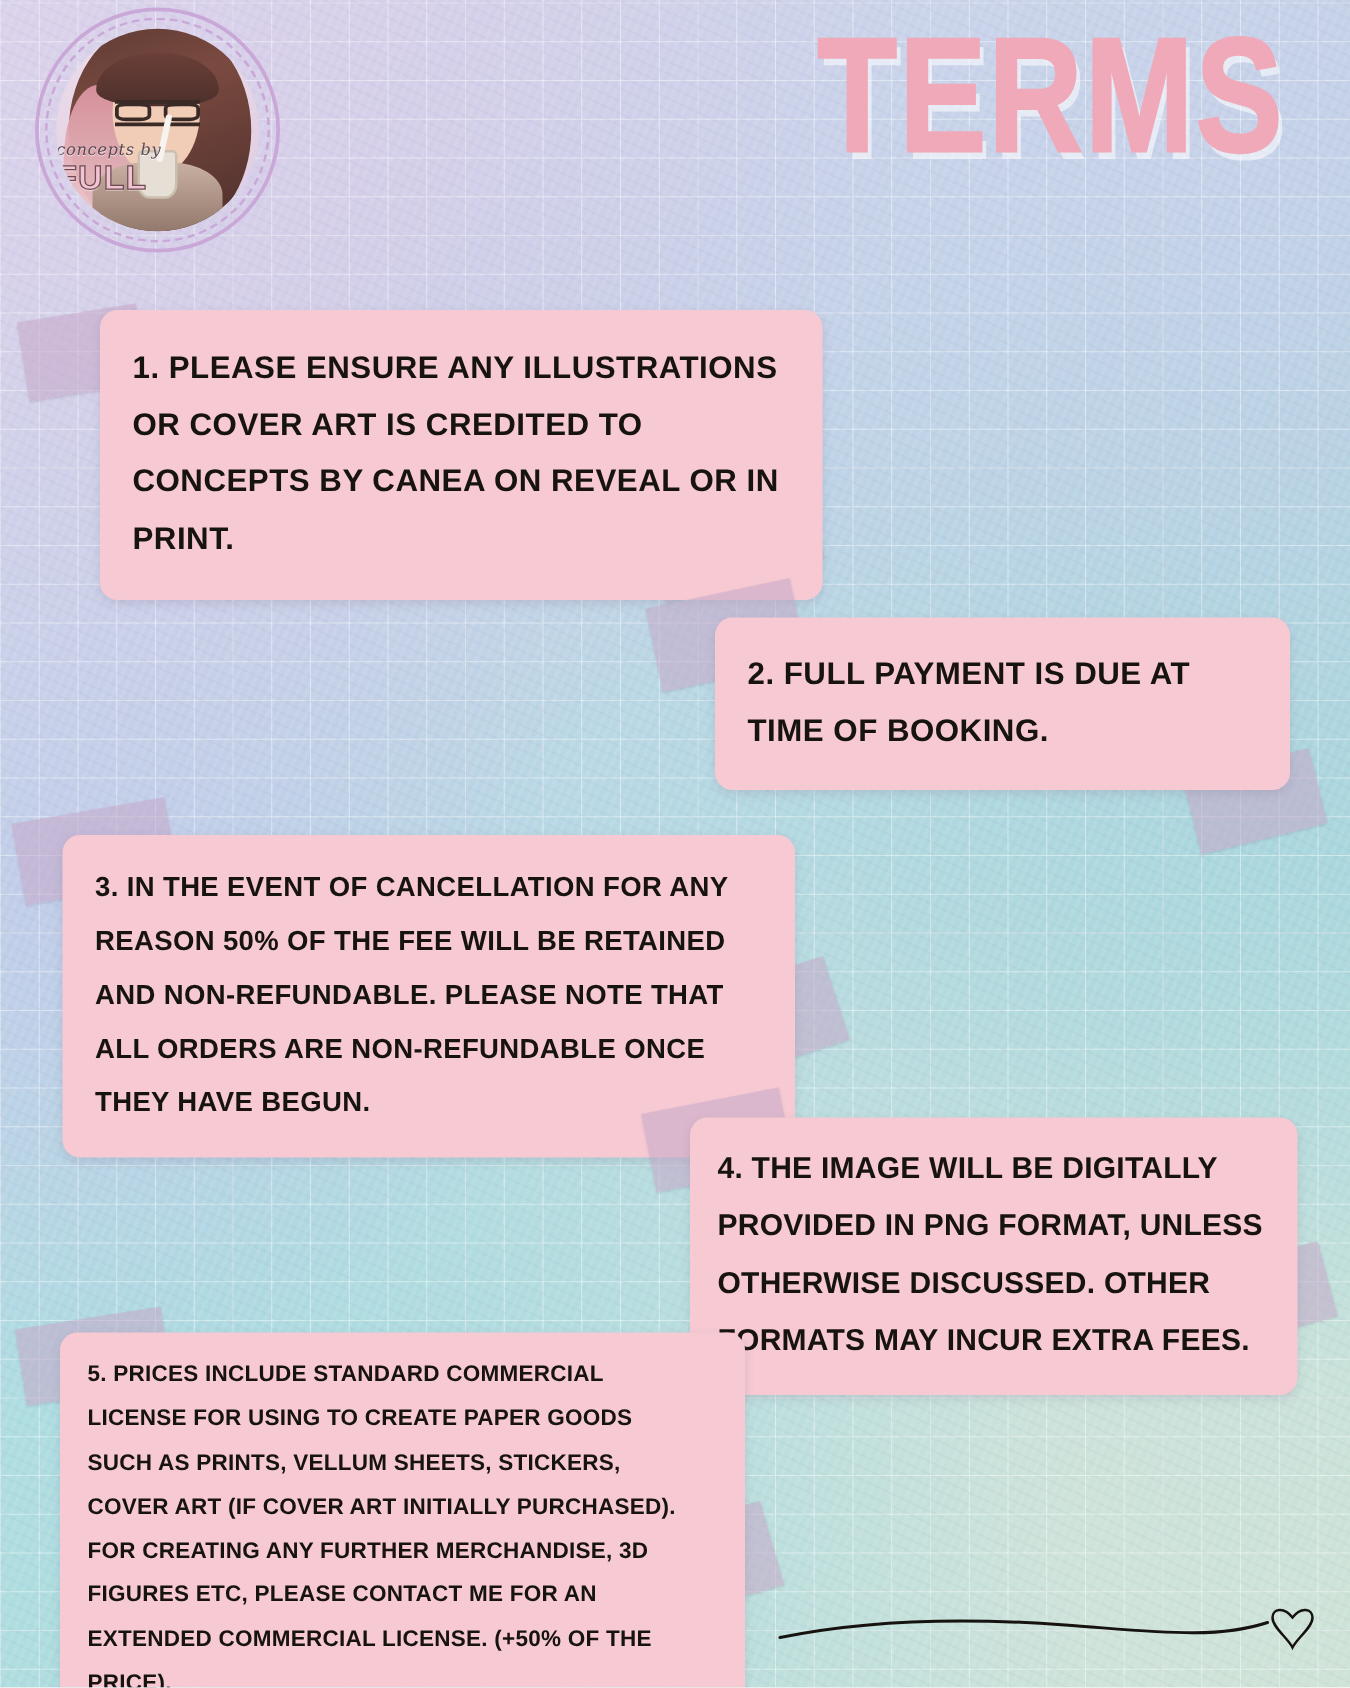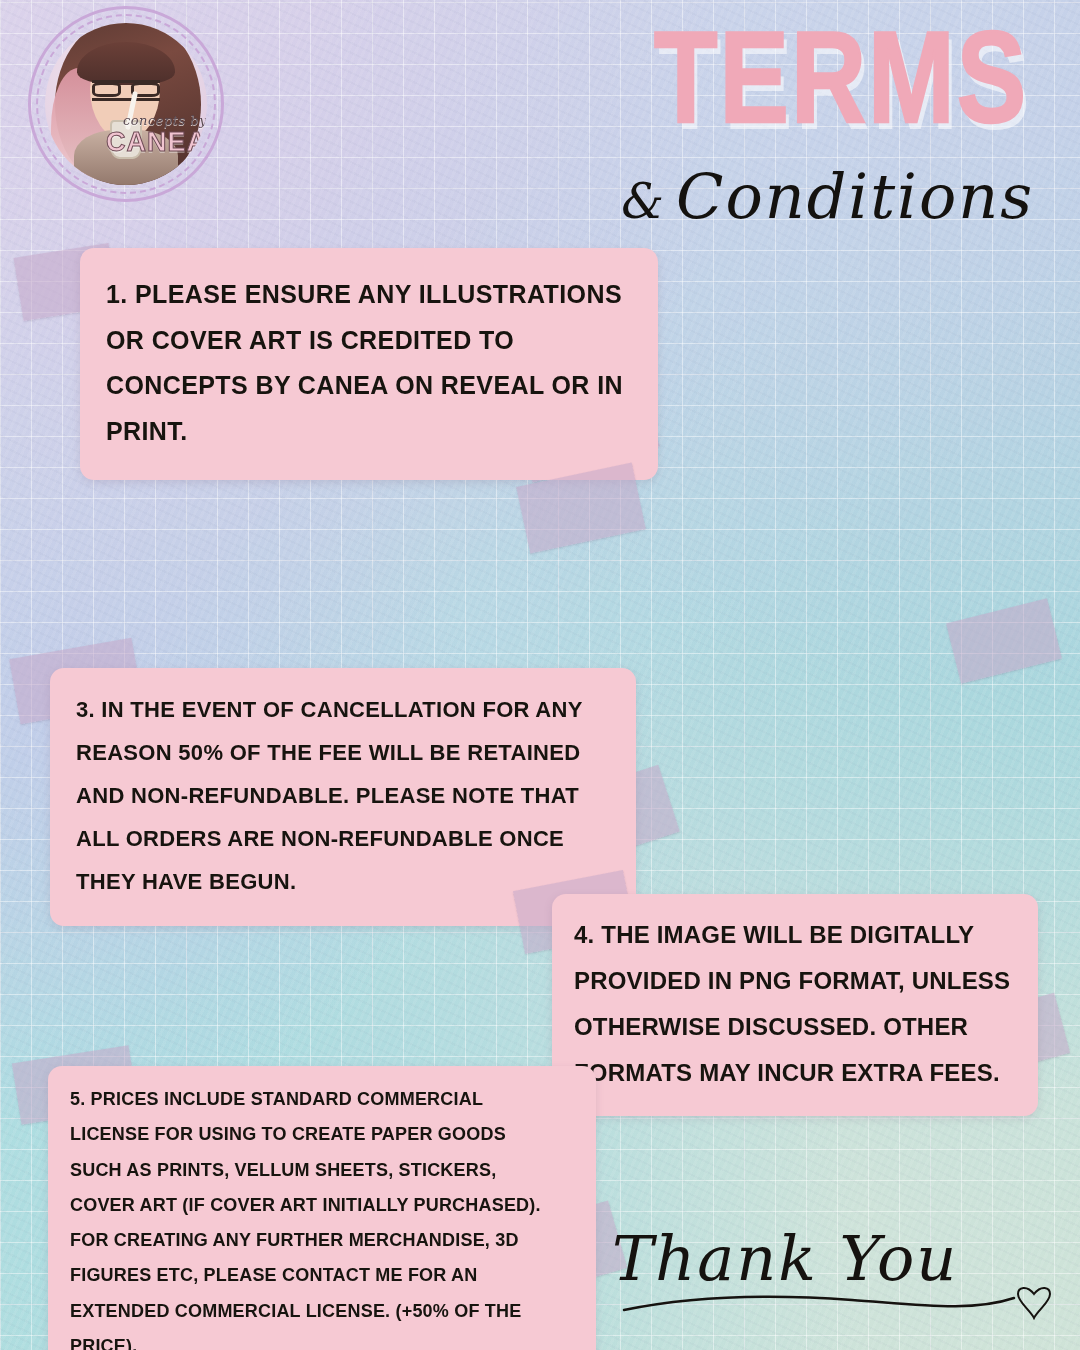--- a/index.html
+++ b/index.html
@@ -160,21 +160,21 @@
     height: 24%;
     background: #f7f3ee;
     transform: rotate(12deg);
     border-radius: 3px;
   }
   .logo .brandwrap {
     position: absolute;
     left: 0;
     right: 0;
     bottom: 18%;
-    text-align: right;
+    text-align: left;
     line-height: 1;
   }
   .logo .brand-small {
     font-family: "DejaVu Serif", serif;
     font-style: italic;
     font-size: 13px;
     color: #5a4a52;
     letter-spacing: .5px;
     text-shadow: 0 1px 0 rgba(255,255,255,.7);
   }
@@ -298,57 +298,56 @@
       <div class="hair-back"></div>
       <div class="hair-pink"></div>
       <div class="face"></div>
       <div class="fringe"></div>
       <div class="glasses"></div>
       <div class="body"></div>
       <div class="cup"></div>
       <div class="straw"></div>
       <div class="brandwrap">
         <div class="brand-small">concepts by</div>
-        <div class="brand-big">CANEA</div>
+        <div class="brand-big">FULL</div>
       </div>
     </div>
   </div>
 
   <div class="title-terms">TERMS</div>
-  <div class="title-cond">
-    <span class="amp">&amp;</span><span>Conditions</span>
-  </div>
 
   <div class="tape" style="left:18px; top:250px; width:96px; height:64px; transform:rotate(-9deg);"></div>
   <div class="tape" style="left:520px; top:392px; width:132px; height:74px; transform:rotate(-16deg);"></div>
   <div class="card c1">
     <p>1. PLEASE ENSURE ANY ILLUSTRATIONS OR COVER ART IS CREDITED TO CONCEPTS BY CANEA ON REVEAL OR IN PRINT.</p>
   </div>
 
   <div class="tape" style="left:522px; top:474px; width:118px; height:68px; transform:rotate(-12deg);"></div>
   <div class="tape" style="left:952px; top:610px; width:104px; height:62px; transform:rotate(-14deg);"></div>
+  <div class="card c2">
+    <p>2. FULL PAYMENT IS DUE AT TIME OF BOOKING.</p>
+  </div>
 
   <div class="tape" style="left:14px; top:648px; width:124px; height:66px; transform:rotate(-10deg);"></div>
   <div class="tape" style="left:550px; top:782px; width:122px; height:70px; transform:rotate(-18deg);"></div>
   <div class="card c3">
     <p>3. IN THE EVENT OF CANCELLATION FOR ANY REASON 50% OF THE FEE WILL BE RETAINED AND NON-REFUNDABLE.  PLEASE NOTE THAT ALL ORDERS ARE NON-REFUNDABLE ONCE THEY HAVE BEGUN.</p>
   </div>
 
   <div class="tape" style="left:518px; top:880px; width:112px; height:64px; transform:rotate(-11deg);"></div>
   <div class="tape" style="left:954px; top:1006px; width:110px; height:62px; transform:rotate(-15deg);"></div>
   <div class="card c4">
     <p>4. THE IMAGE WILL BE DIGITALLY PROVIDED IN PNG FORMAT, UNLESS OTHERWISE DISCUSSED. OTHER FORMATS MAY INCUR EXTRA FEES.</p>
   </div>
 
   <div class="tape" style="left:16px; top:1054px; width:118px; height:62px; transform:rotate(-9deg);"></div>
   <div class="tape" style="left:498px; top:1216px; width:122px; height:70px; transform:rotate(-16deg);"></div>
   <div class="card c5">
     <p>5. PRICES INCLUDE STANDARD COMMERCIAL LICENSE FOR USING TO CREATE PAPER GOODS SUCH AS PRINTS, VELLUM SHEETS, STICKERS, COVER ART (IF COVER ART INITIALLY PURCHASED). FOR CREATING ANY FURTHER MERCHANDISE, 3D FIGURES ETC, PLEASE CONTACT ME FOR AN EXTENDED COMMERCIAL LICENSE. (+50% OF THE PRICE).</p>
   </div>
 
-  <div class="thanks">Thank You</div>
   <svg class="thanks-underline" viewBox="0 0 396 26">
     <path d="M2 18 C 70 4, 150 2, 230 8 C 300 13, 350 20, 392 6" fill="none" stroke="#15120f" stroke-width="2.4" stroke-linecap="round"></path>
   </svg>
   <svg class="heart" viewBox="0 0 40 38">
     <path d="M4 10 C 4 3, 13 1, 20 10 C 27 1, 36 3, 36 10 C 36 18, 24 26, 20 34 C 16 26, 4 18, 4 10 Z" fill="none" stroke="#15120f" stroke-width="2"></path>
   </svg>
 </div>
 
 </body></html>

